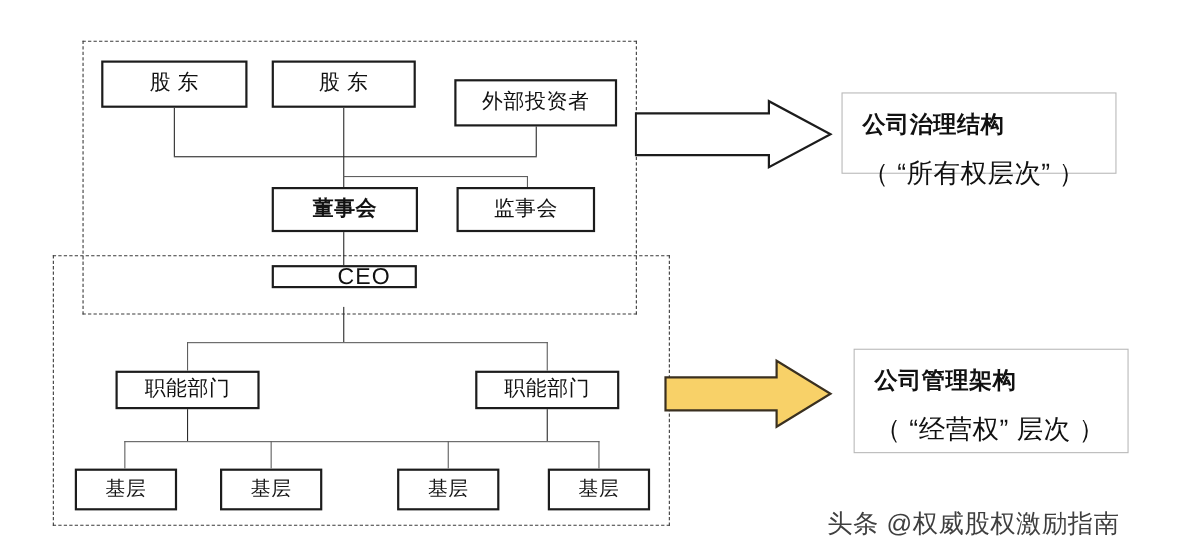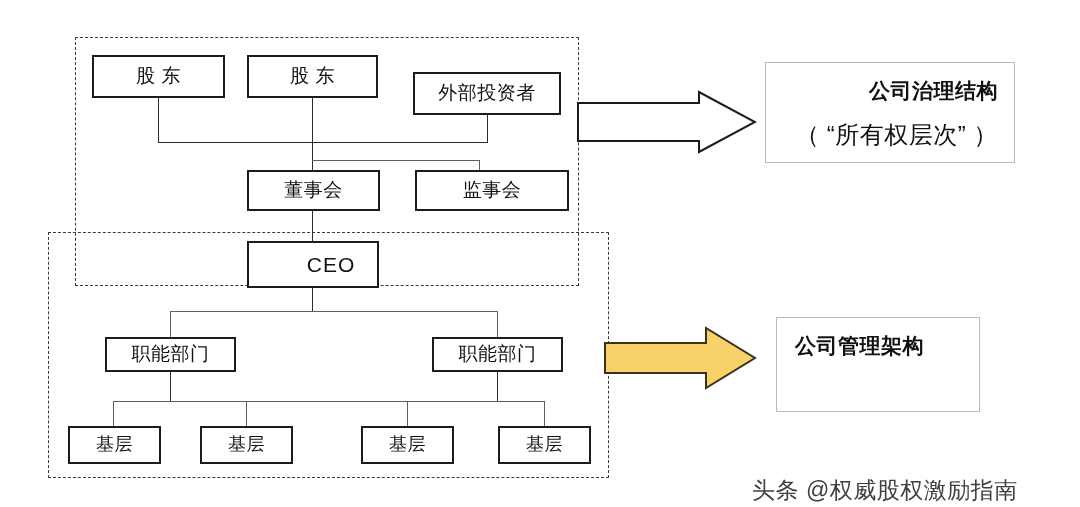--- a/index.html
+++ b/index.html
@@ -135,24 +135,24 @@
   <div class="conn h" style="left:113px; top:401px; width:432px;"></div>
   <div class="conn v" style="left:113px; top:401px; height:25px;"></div>
   <div class="conn v" style="left:246px; top:401px; height:25px;"></div>
   <div class="conn v" style="left:407px; top:401px; height:25px;"></div>
   <div class="conn v" style="left:544px; top:401px; height:25px;"></div>
 
   <div class="node" style="left:92px; top:55px; width:133px; height:43px;">股 东</div>
   <div class="node" style="left:247px; top:55px; width:131px; height:43px;">股 东</div>
   <div class="node" style="left:413px; top:72px; width:148px; height:43px;">外部投资者</div>
 
-  <div class="node" style="left:247px; top:170px; width:133px; height:41px;">董事会</div>
-  <div class="node" style="left:415px; top:170px; width:154px; height:41px;">监事会</div>
+  <div class="node" style="left:247px; top:170px; width:133px; height:41px;font-weight:bold;">董事会</div>
+  <div class="node" style="left:415px; top:170px; width:126px; height:41px;">监事会</div>
 
-  <div class="node latin" style="left:247px; top:241px; width:132px; height:47px;padding-left:36px;">CEO</div>
+  <div class="node latin" style="left:247px; top:241px; width:132px; height:21px;padding-left:36px;">CEO</div>
 
   <div class="node" style="left:105px; top:337px; width:131px; height:35px;">职能部门</div>
   <div class="node" style="left:432px; top:337px; width:131px; height:35px;">职能部门</div>
 
   <div class="node small" style="left:68px; top:426px; width:93px; height:38px;">基层</div>
   <div class="node small" style="left:200px; top:426px; width:93px; height:38px;">基层</div>
   <div class="node small" style="left:361px; top:426px; width:93px; height:38px;">基层</div>
   <div class="node small" style="left:498px; top:426px; width:93px; height:38px;">基层</div>
 
   <div class="arrow" style="left:577px; top:90px;">
@@ -160,24 +160,25 @@
       <polygon points="1,13 122,13 122,2 178,32 122,62 122,51 1,51" fill="#ffffff" stroke="#1c1c1c" stroke-width="2" stroke-linejoin="miter"></polygon>
     </svg>
   </div>
 
   <div class="arrow" style="left:603px; top:325px;">
     <svg width="155" height="66" viewBox="0 0 155 66" aria-hidden="true">
       <polygon points="2,18 103,18 103,3 152,33 103,63 103,48 2,48" fill="#f8d168" stroke="#3a3020" stroke-width="2" stroke-linejoin="miter"></polygon>
     </svg>
   </div>
 
-  <div class="callout" style="left:765px; top:62px; width:250px; height:101px;text-align:right;">
+  <div class="callout" style="left:765px; top:84px; width:250px; height:74px;">
     <div class="callout-title">公司治理结构</div>
     <div class="callout-sub">（ “所有权层次” ）</div>
   </div>
 
-  <div class="callout" style="left:776px; top:317px; width:204px; height:95px;">
+  <div class="callout" style="left:776px; top:317px; width:250px; height:95px;">
     <div class="callout-title">公司管理架构</div>
+    <div class="callout-sub">（ “经营权” 层次 ）</div>
   </div>
 
-  <div class="watermark" style="left:752px; top:475px;">头条 @权威股权激励指南</div>
+  <div class="watermark" style="left:752px; top:461px;">头条 @权威股权激励指南</div>
 
 </div>
 
 </body></html>

